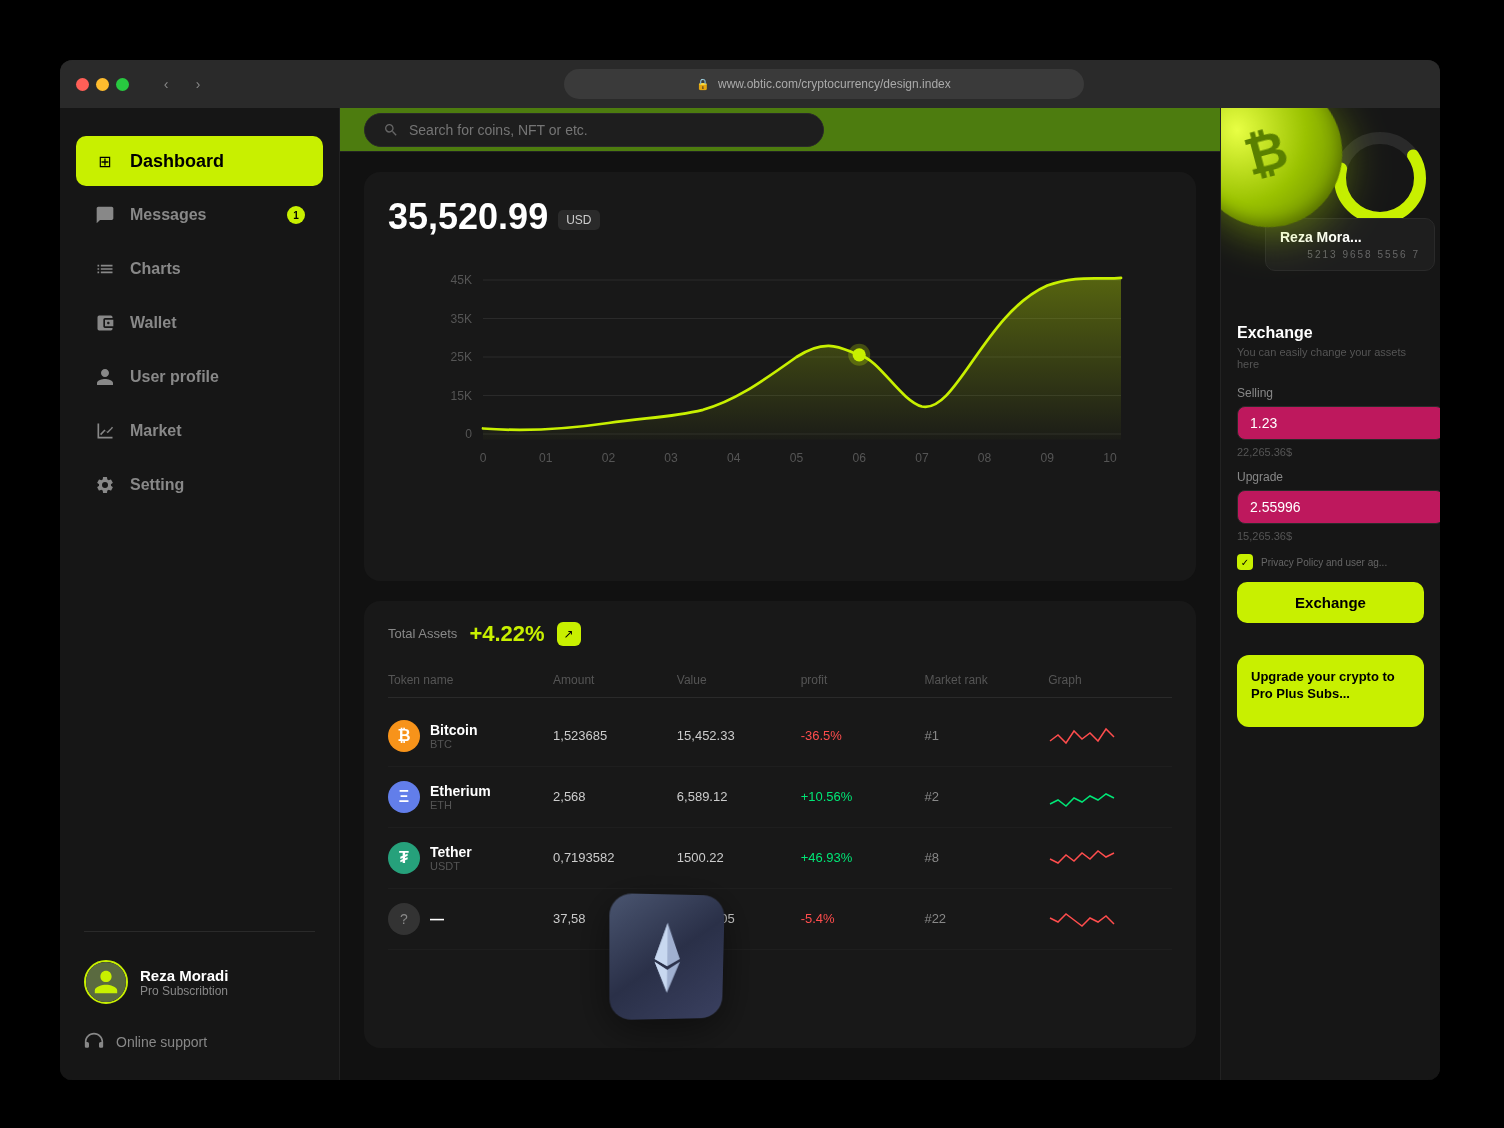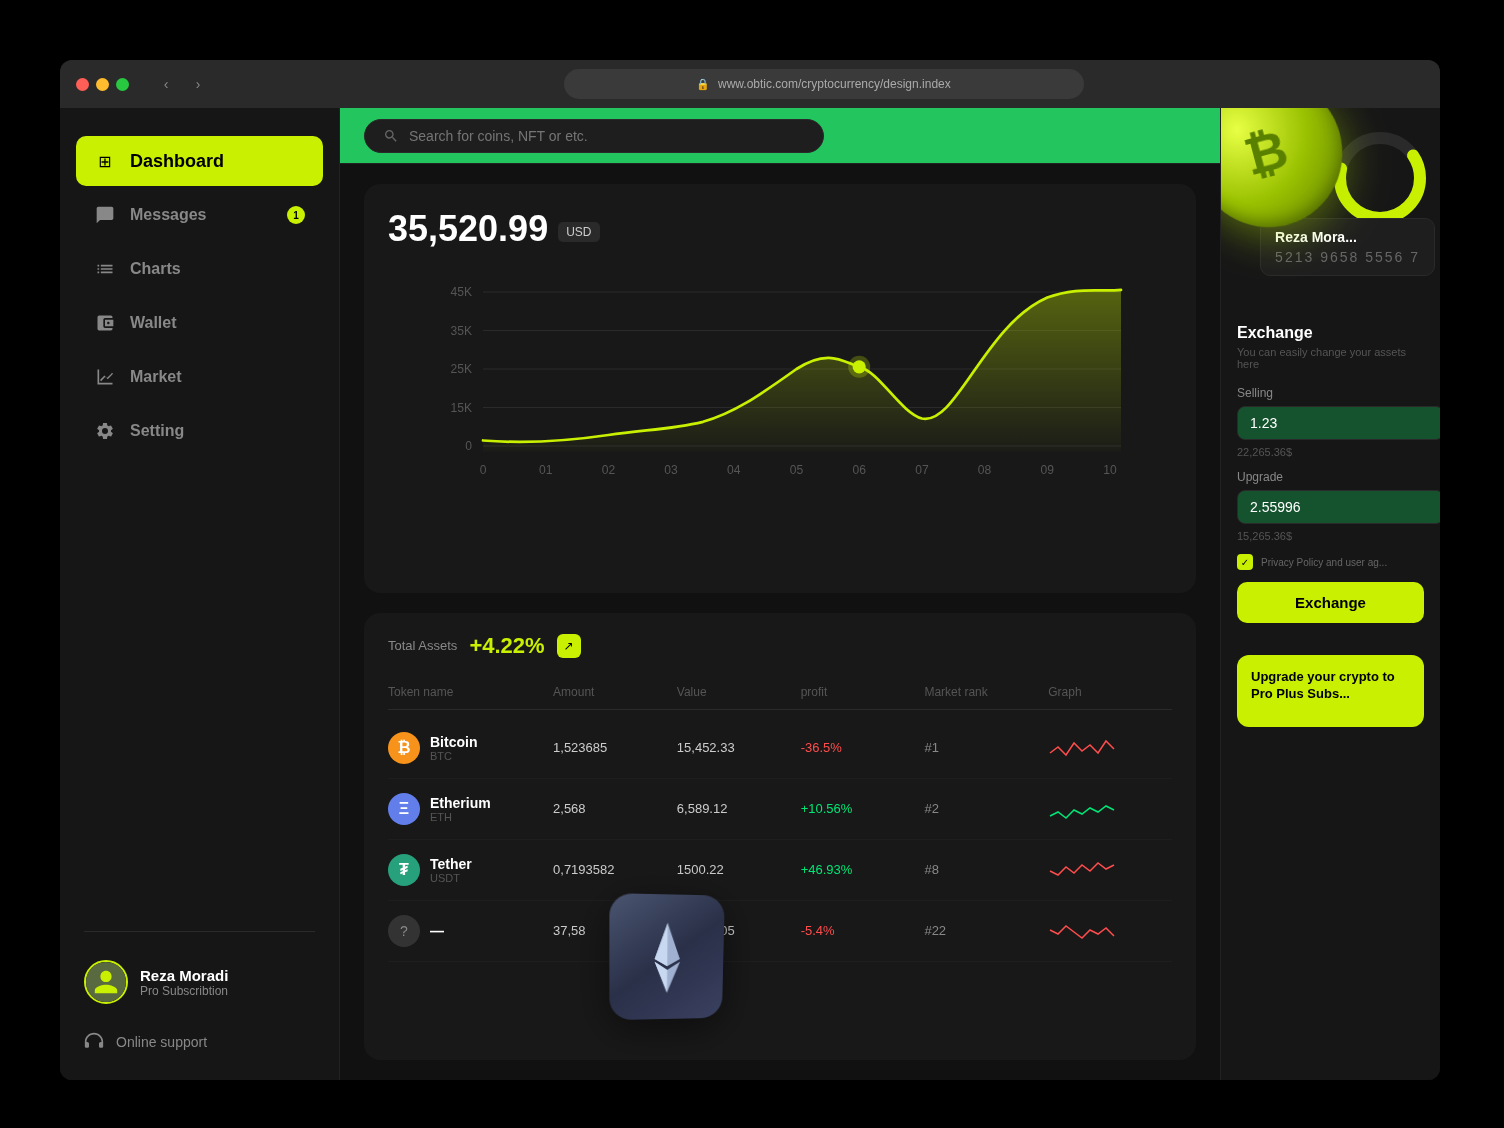--- a/index.html
+++ b/index.html
@@ -240,26 +240,26 @@
 
     
     .main-content {
       flex: 1;
       background: #111;
       overflow: hidden;
       position: relative;
     }
 
     .main-header {
-      height: 56px;
+      height: 44px;
       display: flex;
       align-items: center;
       padding: 0 24px;
       gap: 16px;
-      background: #22c55e;
+      background: #4d7c0f;
       border-bottom: 1px solid #222;
     }
 
     .search-bar {
       display: flex;
       align-items: center;
       gap: 10px;
       background: #1e1e1e;
       border: 1px solid #2a2a2a;
       border-radius: 20px;
@@ -476,21 +476,21 @@
       margin-bottom: 6px;
     }
 
     .exchange-input-row {
       display: flex;
       gap: 8px;
       margin-bottom: 6px;
     }
 
     .exchange-input {
-      background: #14532d;
+      background: #be185d;
       border: 1px solid #2a2a2a;
       border-radius: 8px;
       padding: 8px 12px;
       color: #fff;
       font-size: 14px;
       flex: 1;
       outline: none;
     }
 
     .exchange-amount-small {
@@ -623,20 +623,28 @@
 
         <div class="nav-item">
           <div class="nav-icon">
             <svg width="20" height="20" viewBox="0 0 24 24" fill="currentColor">
               <path d="M21 18v1c0 1.1-.9 2-2 2H5a2 2 0 01-2-2V5a2 2 0 012-2h14c1.1 0 2 .9 2 2v1h-9c-1.1 0-2 .9-2 2v8c0 1.1.9 2 2 2h9zm-9-2h10V8H12v8zm4-2.5c-.83 0-1.5-.67-1.5-1.5s.67-1.5 1.5-1.5 1.5.67 1.5 1.5-.67 1.5-1.5 1.5z"></path>
             </svg>
           </div>
           <span class="nav-label">Wallet</span>
         </div>
 
+        <div class="nav-item">
+          <div class="nav-icon">
+            <svg width="20" height="20" viewBox="0 0 24 24" fill="currentColor">
+              <path d="M12 12c2.7 0 4.8-2.1 4.8-4.8S14.7 2.4 12 2.4 7.2 4.5 7.2 7.2 9.3 12 12 12zm0 2.4c-3.2 0-9.6 1.6-9.6 4.8v2.4h19.2v-2.4c0-3.2-6.4-4.8-9.6-4.8z"></path>
+            </svg>
+          </div>
+          <span class="nav-label">User profile</span>
+        </div>
 
         <div class="nav-item">
           <div class="nav-icon">
             <svg width="20" height="20" viewBox="0 0 24 24" fill="currentColor">
               <path d="M3 3v18h18v-2H5V3H3zm16.3 5.3l-5 5-3-3L6 15.6l1.4 1.4 4.9-5.4 3 3 6.4-6.4-1.4-1.3z"></path>
             </svg>
           </div>
           <span class="nav-label">Market</span>
         </div>
 
@@ -849,21 +857,21 @@
 
       <div style="position:absolute;top:20px;right:10px;z-index:10;width:100px;height:100px;">
         <svg width="100" height="100" viewBox="0 0 100 100">
           <circle cx="50" cy="50" r="40" fill="none" stroke="#2a2a2a" stroke-width="12"></circle>
           <circle cx="50" cy="50" r="40" fill="none" stroke="#c8f000" stroke-width="12" stroke-dasharray="160 92" stroke-dashoffset="25" stroke-linecap="round"></circle>
         </svg>
       </div>
 
       <div style="position:absolute;top:110px;right:5px;background:#1e1e1e;padding:10px 14px;border-radius:10px;z-index:15;min-width:170px;border:1px solid #2a2a2a;">
         <div style="color:#fff;font-size:14px;font-weight:700;margin-bottom:4px;">Reza Mora...</div>
-        <div style="color:#666;font-size:14px;letter-spacing:2px;">5213 9658 5556 7</div>
+        <div style="color:#666;font-size:10px;letter-spacing:2px;text-align:right;">5213 9658 5556 7</div>
       </div>
 
       <div style="margin-top:200px;padding:16px;">
         <div class="exchange-title">Exchange</div>
         <div class="exchange-subtitle">You can easily change your assets here</div>
 
         
         <div class="exchange-label">Selling</div>
         <div class="exchange-input-row">
           <input class="exchange-input" type="text" value="1.23" style="">

